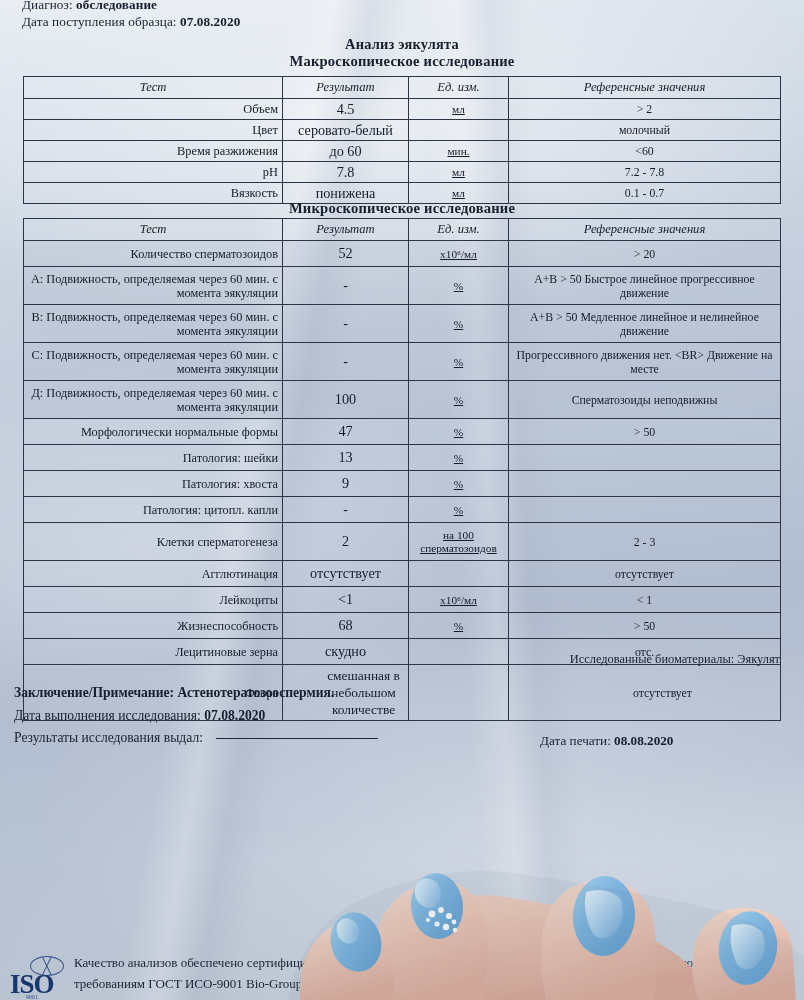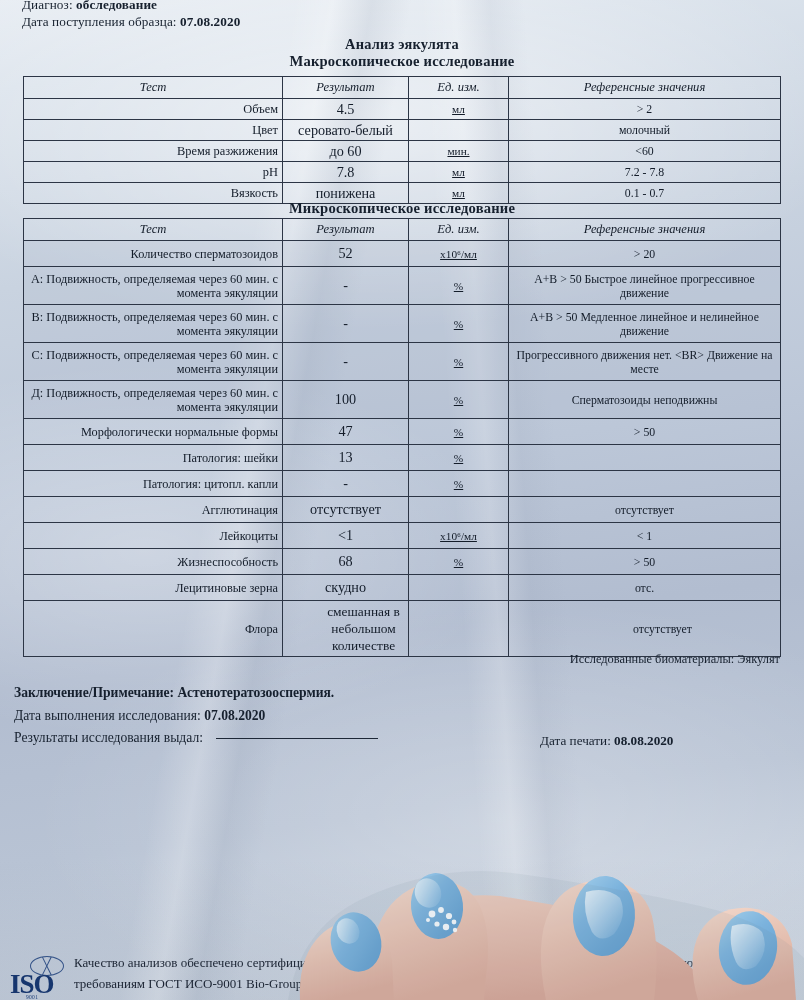--- a/index.html
+++ b/index.html
@@ -355,24 +355,36 @@
           <td class="c-unit">%</td>
           <td class="c-ref">&gt; 50</td>
         </tr>
         <tr>
           <td class="c-test">Патология: шейки</td>
           <td class="c-res">13</td>
           <td class="c-unit">%</td>
           <td class="c-ref"></td>
         </tr>
         <tr>
+          <td class="c-test">Патология: хвоста</td>
+          <td class="c-res">9</td>
+          <td class="c-unit">%</td>
+          <td class="c-ref"></td>
+        </tr>
+        <tr>
           <td class="c-test">Патология: цитопл. капли</td>
           <td class="c-res">-</td>
           <td class="c-unit">%</td>
           <td class="c-ref"></td>
+        </tr>
+        <tr class="tall">
+          <td class="c-test">Клетки сперматогенеза</td>
+          <td class="c-res">2</td>
+          <td class="c-unit multi">на 100 сперматозоидов</td>
+          <td class="c-ref">2 - 3</td>
         </tr>
         <tr>
           <td class="c-test">Агглютинация</td>
           <td class="c-res">отсутствует</td>
           <td class="c-unit"></td>
           <td class="c-ref">отсутствует</td>
         </tr>
         <tr>
           <td class="c-test">Лейкоциты</td>
           <td class="c-res">&lt;1</td>

